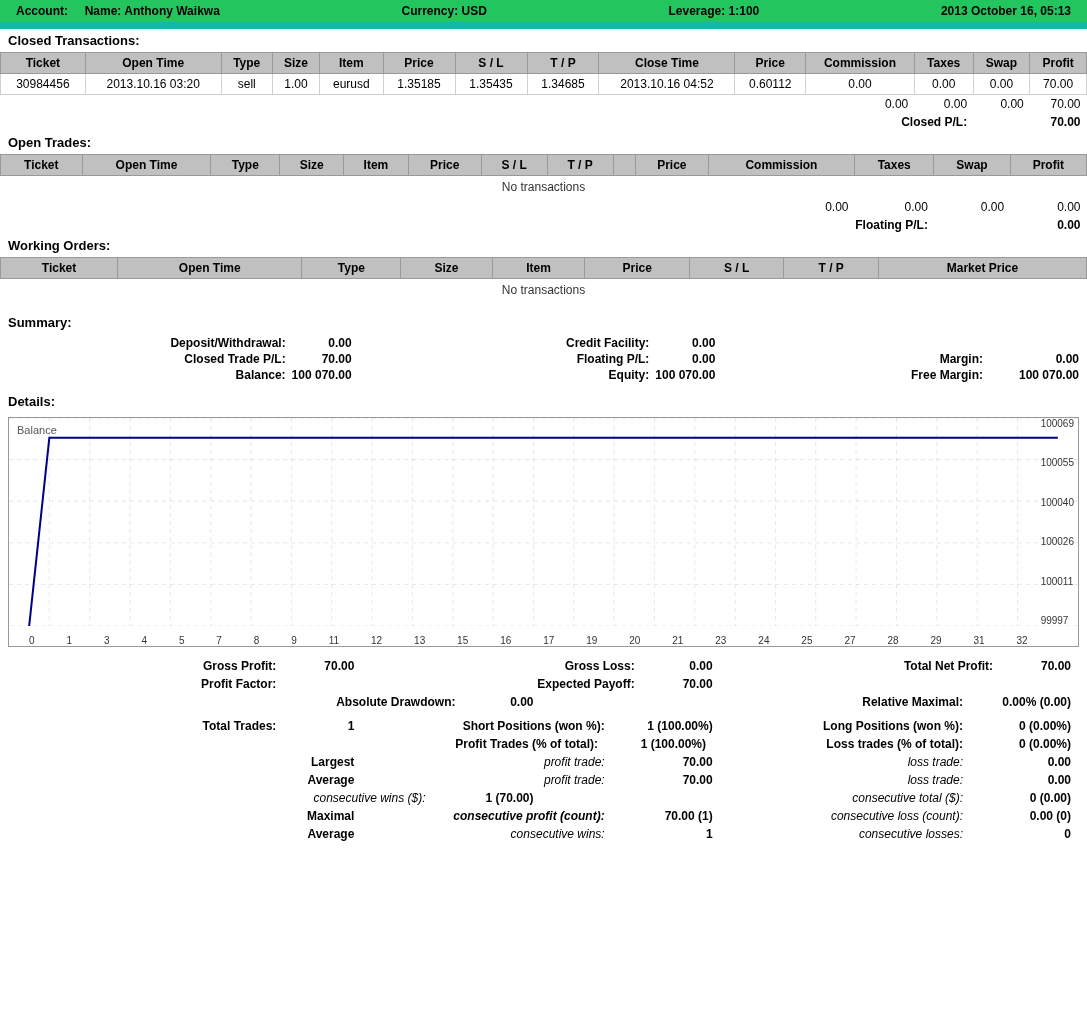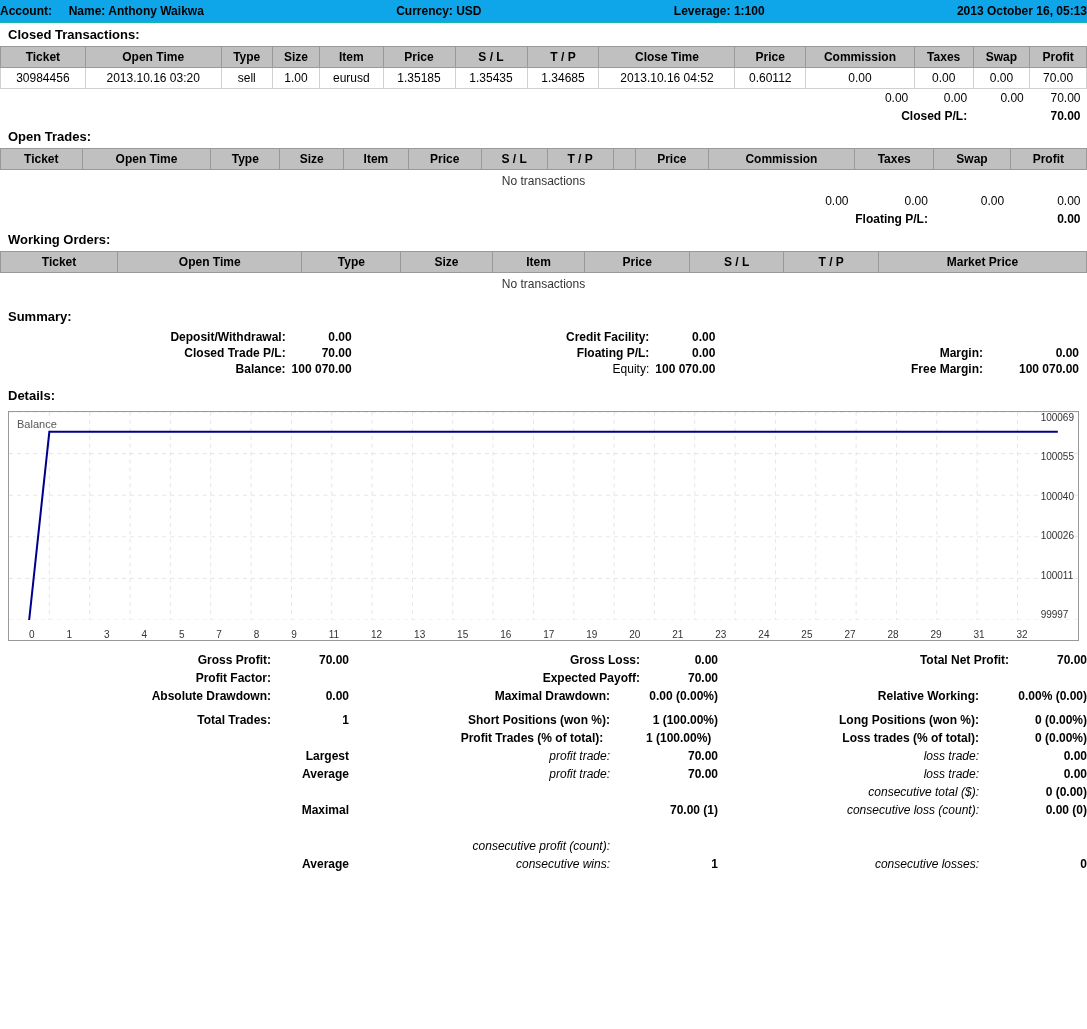--- a/index.html
+++ b/index.html
@@ -4,26 +4,26 @@
   <style>
     * { margin: 0; padding: 0; box-sizing: border-box; }
     body {
       font-family: Arial, sans-serif;
       font-size: 12px;
       background: #fff;
       color: #000;
       width: 1087px;
     }
     .header-bar {
-      background: #0ea5e9;
-      padding: 4px 0;
+      background: #22c55e;
+      padding: 4px 16px;
       display: flex;
       justify-content: space-between;
       align-items: center;
-      border-bottom: 1px solid #14b8a6;
+      border-bottom: 7px solid #14b8a6;
     }
     .header-bar span { font-weight: bold; font-size: 12px; }
     .section-title {
       font-weight: bold;
       padding: 4px 8px;
       font-size: 13px;
     }
     table {
       width: 100%;
       border-collapse: collapse;
@@ -266,21 +266,21 @@
       <span style="font-weight:bold;">Margin:</span>
       <span style="font-weight:bold; min-width:90px; text-align:right;">0.00</span>
     </div>
   </div>
   <div style="display: flex;">
     <div style="display: flex; flex: 1; justify-content: flex-end; gap: 6px; padding-right: 20px;">
       <span style="font-weight:bold;">Balance:</span>
       <span style="font-weight:bold; min-width:60px; text-align:right;">100 070.00</span>
     </div>
     <div style="display: flex; flex: 1; justify-content: flex-end; gap: 6px; padding-right: 20px;">
-      <span style="font-weight:normal;">Equity:</span>
+      <span style="font-weight:bold;">Equity:</span>
       <span style="font-weight:bold; min-width:60px; text-align:right;">100 070.00</span>
     </div>
     <div style="display: flex; flex: 1; justify-content: flex-end; gap: 6px;">
       <span style="font-weight:bold;">Free Margin:</span>
       <span style="font-weight:bold; min-width:90px; text-align:right;">100 070.00</span>
     </div>
   </div>
 </div>
 
 <div style="height: 6px;"></div>
@@ -357,21 +357,21 @@
     <span>24</span>
     <span>25</span>
     <span>27</span>
     <span>28</span>
     <span>29</span>
     <span>31</span>
     <span>32</span>
   </div>
 </div>
 
-<div style="padding: 6px 0;">
+<div style="padding: 6px 16px;">
 
   <div style="display:flex; justify-content:space-between; padding: 2px 0;">
     <div style="flex:1; display:flex; justify-content:flex-end; gap:8px; padding-right:20px;">
       <span style="font-weight:bold;">Gross Profit:</span>
       <span style="font-weight:bold; min-width:70px; text-align:right;">70.00</span>
     </div>
     <div style="flex:1; display:flex; justify-content:flex-end; gap:8px; padding-right:20px;">
       <span style="font-weight:bold;">Gross Loss:</span>
       <span style="font-weight:bold; min-width:70px; text-align:right;">0.00</span>
     </div>
@@ -391,26 +391,22 @@
       <span style="font-weight:bold; min-width:70px; text-align:right;">70.00</span>
     </div>
     <div style="flex:1;"></div>
   </div>
 
   <div style="display:flex; justify-content:space-between; padding: 2px 0;">
     <div style="flex:1; display:flex; justify-content:flex-end; gap:8px; padding-right:20px;">
       <span style="font-weight:bold;">Absolute Drawdown:</span>
       <span style="font-weight:bold; min-width:70px; text-align:right;">0.00</span>
     </div>
-    <div style="flex:1; display:flex; justify-content:flex-end; gap:8px; padding-right:20px;">
-      <span style="font-weight:bold;">Maximal Drawdown:</span>
-      <span style="font-weight:bold; min-width:100px; text-align:right;">0.00 (0.00%)</span>
-    </div>
-    <div style="flex:1; display:flex; justify-content:flex-end; gap:8px;">
-      <span style="font-weight:bold;">Relative Working:</span>
+    <div style="flex:1; display:flex; justify-content:flex-end; gap:8px;">
+      <span style="font-weight:bold;">Relative Maximal:</span>
       <span style="font-weight:bold; min-width:100px; text-align:right;">0.00% (0.00)</span>
     </div>
   </div>
   <div style="height: 6px;"></div>
 
   <div style="display:flex; justify-content:space-between; padding: 2px 0;">
     <div style="flex:1; display:flex; justify-content:flex-end; gap:8px; padding-right:20px;">
       <span style="font-weight:bold;">Total Trades:</span>
       <span style="font-weight:bold; min-width:70px; text-align:right;">1</span>
     </div>
@@ -458,32 +454,36 @@
       <span style="font-style:italic; font-weight:normal;">profit trade:</span>
       <span style="font-weight:bold; min-width:100px; text-align:right;">70.00</span>
     </div>
     <div style="flex:1; display:flex; justify-content:flex-end; gap:8px;">
       <span style="font-style:italic; font-weight:normal;">loss trade:</span>
       <span style="font-weight:bold; min-width:100px; text-align:right;">0.00</span>
     </div>
   </div>
 
   <div style="display:flex; justify-content:space-between; padding: 2px 0;">
+    <div style="flex:1; display:flex; justify-content:flex-end; gap:8px; padding-right:20px;">
+      <span style="font-style:italic; font-weight:normal;">consecutive wins ($):</span>
+      <span style="font-weight:bold; min-width:100px; text-align:right;">1 (70.00)</span>
+    </div>
     <div style="flex:1; display:flex; justify-content:flex-end; gap:8px;">
       <span style="font-style:italic; font-weight:normal;">consecutive total ($):</span>
       <span style="font-weight:bold; min-width:100px; text-align:right;">0 (0.00)</span>
     </div>
   </div>
 
   <div style="display:flex; justify-content:space-between; padding: 2px 0;">
     <div style="flex:1; display:flex; justify-content:flex-end; gap:8px; padding-right:20px;">
       <span style="font-weight:bold;">Maximal</span>
     </div>
     <div style="flex:1; display:flex; justify-content:flex-end; gap:8px; padding-right:20px;">
-      <span style="font-style:italic; font-weight:normal;margin-top:36px;">consecutive profit (count):</span>
+      <span style="font-style:italic; font-weight:bold;">consecutive profit (count):</span>
       <span style="font-weight:bold; min-width:100px; text-align:right;">70.00 (1)</span>
     </div>
     <div style="flex:1; display:flex; justify-content:flex-end; gap:8px;">
       <span style="font-style:italic; font-weight:normal;">consecutive loss (count):</span>
       <span style="font-weight:bold; min-width:100px; text-align:right;">0.00 (0)</span>
     </div>
   </div>
 
   <div style="display:flex; justify-content:space-between; padding: 2px 0;">
     <div style="flex:1; display:flex; justify-content:flex-end; gap:8px; padding-right:20px;">

